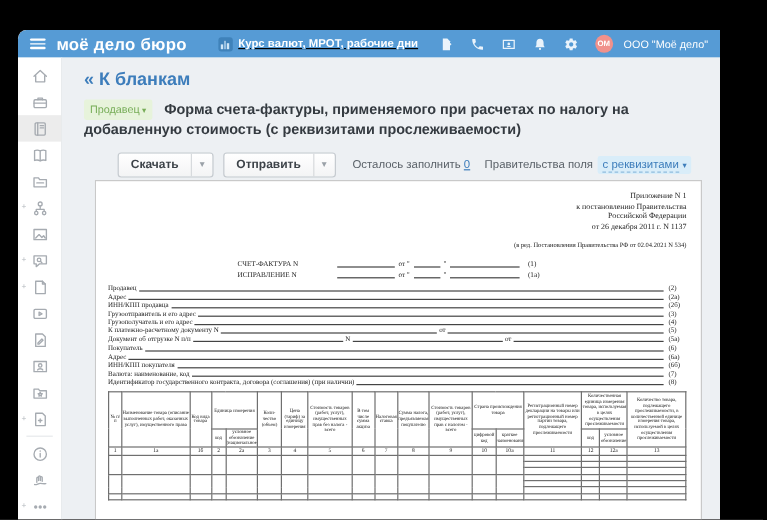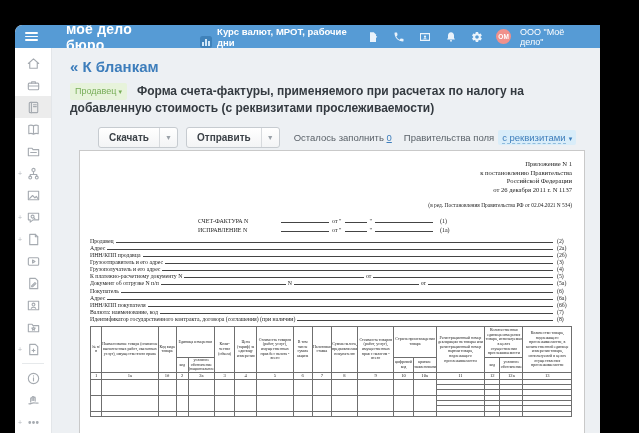--- a/index.html
+++ b/index.html
@@ -5,22 +5,22 @@
   html,body{margin:0;padding:0;background:#000;width:639px;height:433px;overflow:hidden;
     font-family:"Liberation Sans",sans-serif;-webkit-font-smoothing:antialiased;}
   .frame{position:relative;width:639px;height:433px;background:#000;}
   .window{position:absolute;left:15px;top:25px;width:585px;height:408px;background:#edf0f3;
     border-top-left-radius:7px;overflow:hidden;}
   
   .topbar{position:absolute;top:0;left:0;right:0;height:23px;background:#569bd5;display:flex;
     align-items:center;padding:0 10px;box-sizing:border-box;border-top-left-radius:7px;}
   .burger{width:13px;height:9px;display:flex;flex-direction:column;justify-content:space-between;cursor:pointer;}
   .burger i{display:block;height:1.6px;background:#fff;border-radius:1px;}
-  .logo{color:#fff;font-size:14px;font-weight:bold;margin-left:28px;letter-spacing:.2px;}
-  .chip{display:flex;align-items:flex-end;margin-left:26px;cursor:pointer;}
+  .logo{color:#fff;font-size:14px;font-weight:bold;margin-left:9px;letter-spacing:.2px;}
+  .chip{display:flex;align-items:flex-start;margin-left:26px;cursor:pointer;text-decoration:underline;}
   .chip-ico{width:12px;height:12px;background:#3f82ba;border-radius:2.5px;display:flex;align-items:flex-end;
     justify-content:center;gap:1px;padding:2px 2px;box-sizing:border-box;}
   .chip-ico i{display:block;width:1.8px;background:#cfe6f7;}
   .chip-ico i:nth-child(1){height:4px}.chip-ico i:nth-child(2){height:7px}.chip-ico i:nth-child(3){height:5px}
   .chip-label{color:#fff;font-size:9.5px;font-weight:bold;margin-left:5px;}
   .topbar-right{margin-left:auto;display:flex;align-items:center;gap:13px;}
   .tb-ico{width:13px;height:13px;display:flex;align-items:center;justify-content:center;cursor:pointer;}
   .tb-ico svg{width:12px;height:12px;fill:#eaf3fb;}
   .avatar{width:15px;height:15px;border-radius:50%;background:#f0918c;color:#fff;font-size:6.5px;
     font-weight:bold;display:flex;align-items:center;justify-content:center;}

